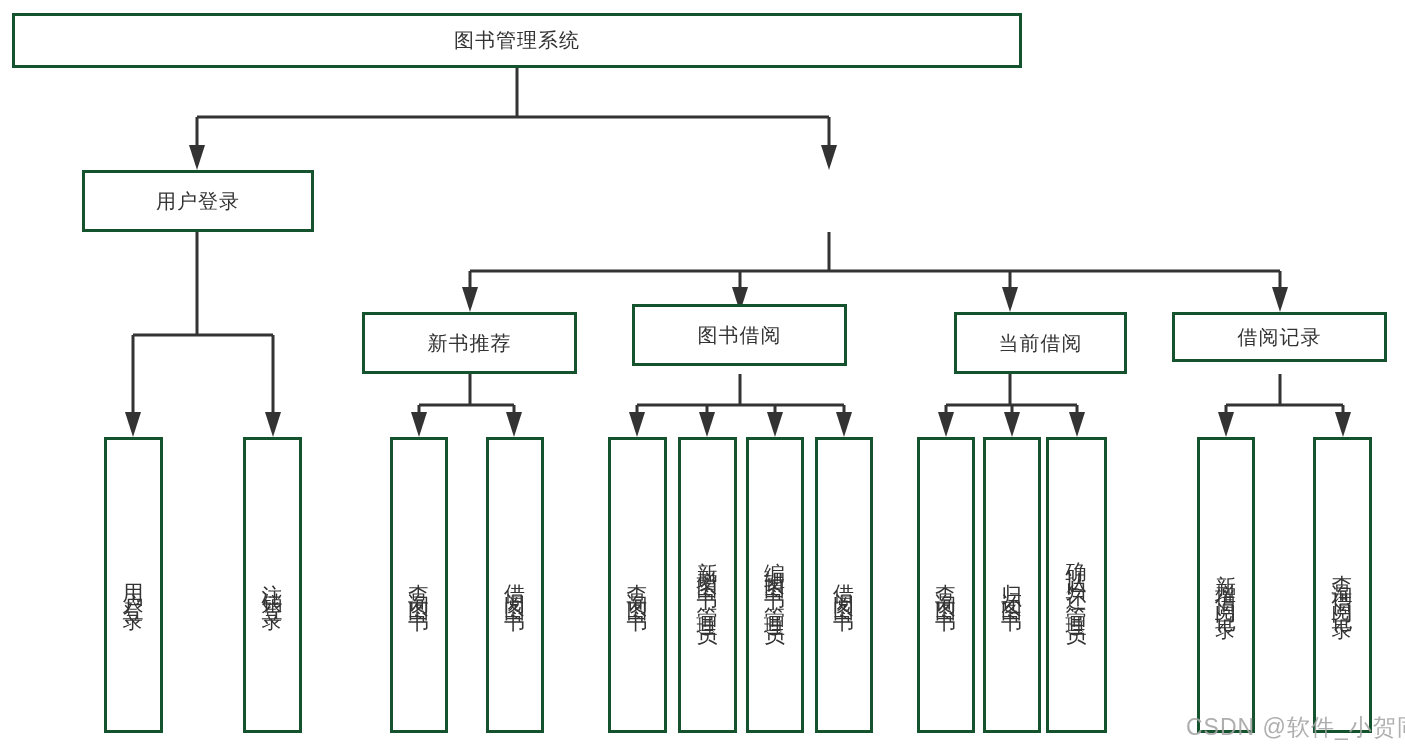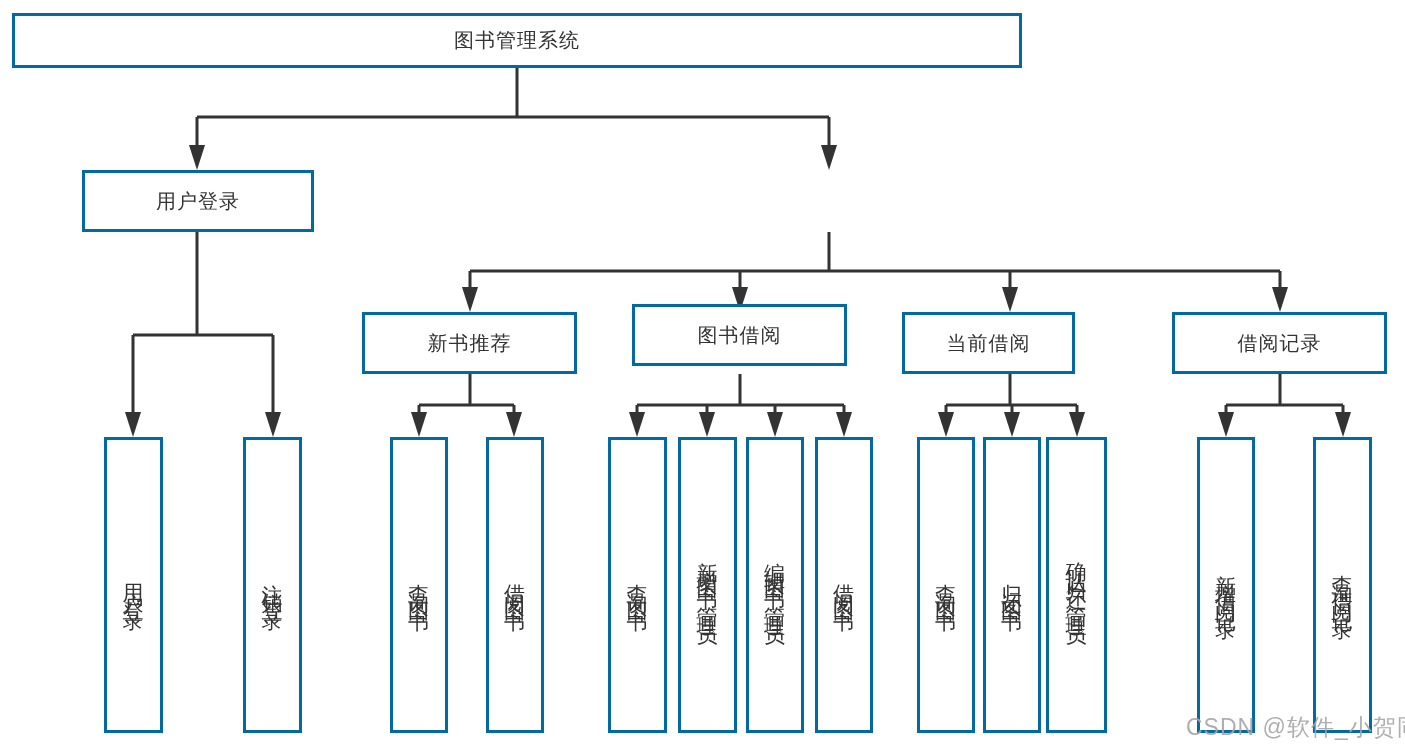--- a/index.html
+++ b/index.html
@@ -14,21 +14,21 @@
   #connectors {
     position: absolute;
     left: 0; top: 0;
     width: 1405px; height: 747px;
     pointer-events: none;
   }
   .node {
     position: absolute;
     box-sizing: border-box;
     background: #ffffff;
-    border: 3px solid #0369a1;
+    border: 3px solid #14532d;
     display: flex;
     align-items: center;
     justify-content: center;
     color: #333333;
   }
   .node.h span {
     font-size: 20px;
     letter-spacing: 1px;
     white-space: nowrap;
   }
@@ -86,24 +86,24 @@
   <div class="node h" style="left:82px;top:170px;width:232px;height:62px">
     <span>用户登录</span>
   </div>
 
   <div class="node h" style="left:362px;top:312px;width:215px;height:62px">
     <span>新书推荐</span>
   </div>
   <div class="node h" style="left:632px;top:304px;width:215px;height:62px">
     <span>图书借阅</span>
   </div>
-  <div class="node h" style="left:902px;top:312px;width:173px;height:62px">
+  <div class="node h" style="left:954px;top:312px;width:173px;height:62px">
     <span>当前借阅</span>
   </div>
-  <div class="node h" style="left:1172px;top:312px;width:215px;height:62px">
+  <div class="node h" style="left:1172px;top:312px;width:215px;height:50px">
     <span>借阅记录</span>
   </div>
 
   <div class="node v" style="left:104px;top:437px;width:59px;height:296px">
     <span class="vtext">用户登录</span>
   </div>
   <div class="node v" style="left:243px;top:437px;width:59px;height:296px">
     <span class="vtext">注销登录</span>
   </div>
 

